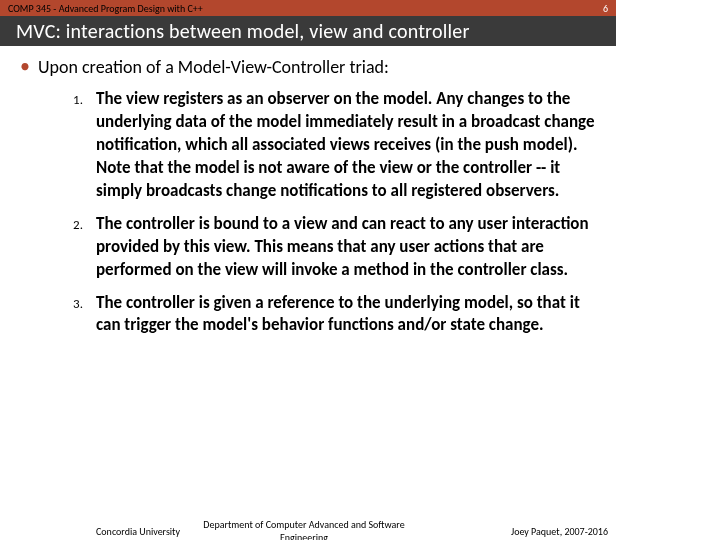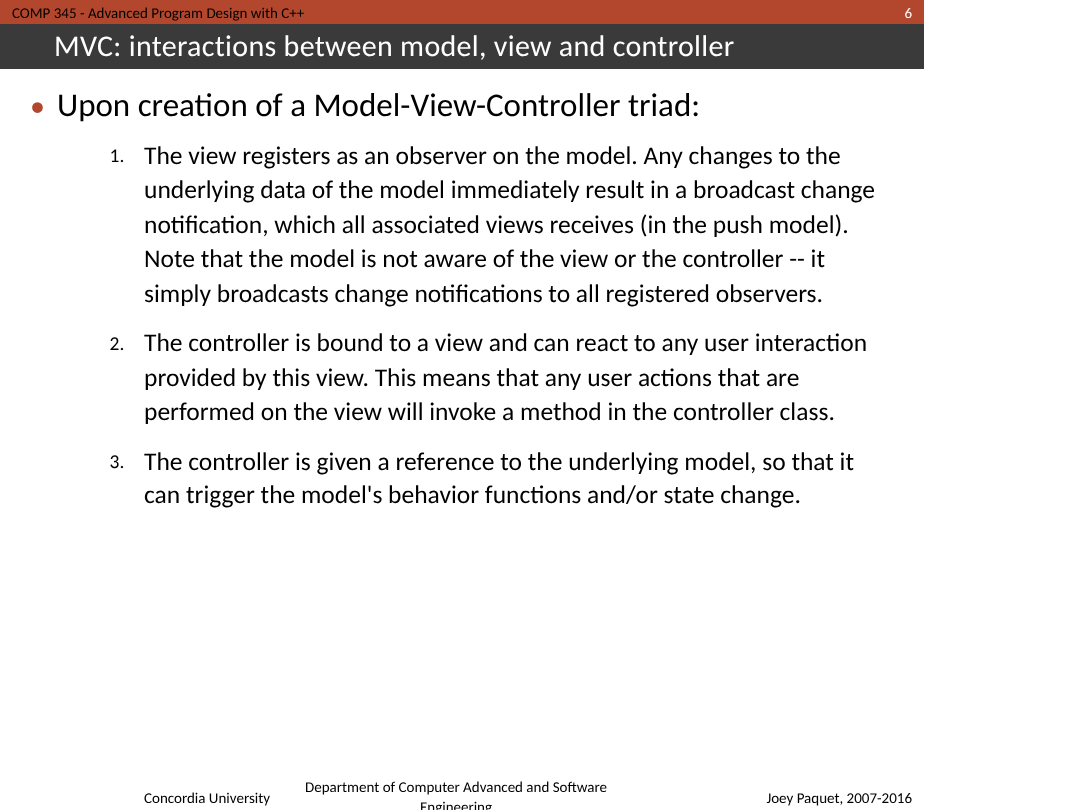--- a/index.html
+++ b/index.html
@@ -1,30 +1,30 @@
 <!DOCTYPE html>
 <html><head>
 <meta charset="utf-8">
 <style>
   * { margin: 0; padding: 0; box-sizing: border-box; }
   html, body { width: 720px; height: 540px; font-family: "Segoe UI Light", "Segoe UI", Calibri, sans-serif; background: #fff; overflow: hidden; }
   .slide { position: relative; width: 616px; height: 540px; background: #fff; }
   .top-strip { position: absolute; top: 0; left: 0; right: 0; height: 16px; background: #b3472d; display: flex; align-items: center; justify-content: space-between; padding: 0 8px; }
   .course-title { font-size: 10px; color: #000; font-weight: 300; }
   .page-num { font-size: 10px; color: #fff; }
-  .title-bar { position: absolute; top: 16px; left: 0; right: 0; height: 30px; background: #3a3a3a; display: flex; align-items: center; padding-left: 36px; }
+  .title-bar { position: absolute; top: 16px; left: 0; right: 0; height: 30px; background: #3a3a3a; display: flex; align-items: center; padding-left: 16px; }
   .title-bar-text { font-size: 20px; color: #fff; font-weight: 300; letter-spacing: 0.2px; }
   .body { position: absolute; top: 56px; left: 20px; right: 20px; }
   .bullet-line { display: flex; align-items: baseline; margin-bottom: 10px; }
   .bullet-dot { color: #b3472d; font-size: 20px; margin-right: 8px; line-height: 1; }
-  .bullet-text { font-size: 22px; color: #000; font-weight: 300; }
+  .bullet-text { font-size: 18px; color: #000; font-weight: 300; }
   .ordered { margin-left: 40px; margin-top: 4px; }
   .ordered-item { display: flex; margin-bottom: 10px; }
   .ord-num { width: 36px; flex: 0 0 36px; text-align: center; font-size: 13px; color: #000; padding-top: 4px; }
-  .ord-text { font-size: 17px; color: #000; line-height: 1.35; font-weight: 400; }
+  .ord-text { font-size: 17px; color: #000; line-height: 1.35; font-weight: 700; }
   .footer { position: absolute; left: 0; right: 0; bottom: 0; height: 18px; display: flex; align-items: center; justify-content: space-between; padding: 0 8px 0 0; font-size: 10px; color: #000; }
   .footer-left { width: 180px; text-align: right; padding-left: 8px; }
   .footer-center { flex: 1; text-align: center; }
   .footer-right { width: 180px; text-align: right; }
 </style>
 </head>
 <body>
 
 <div class="slide">
 

